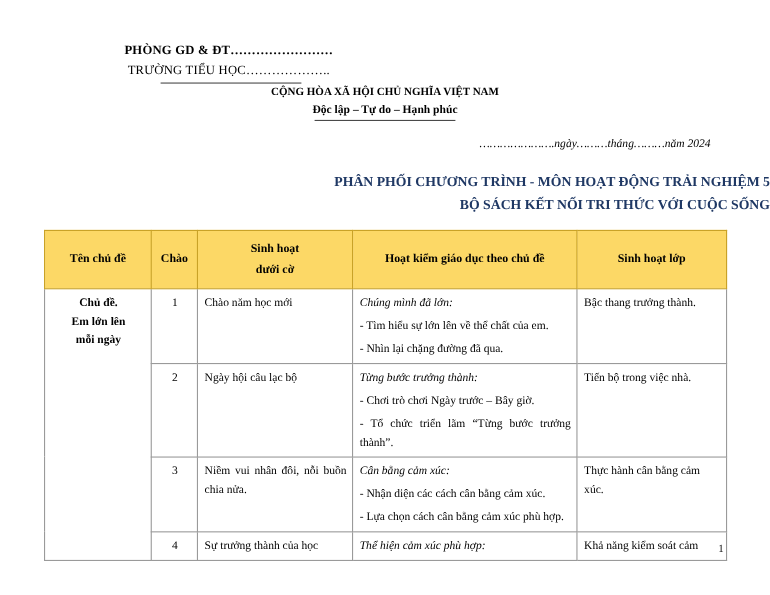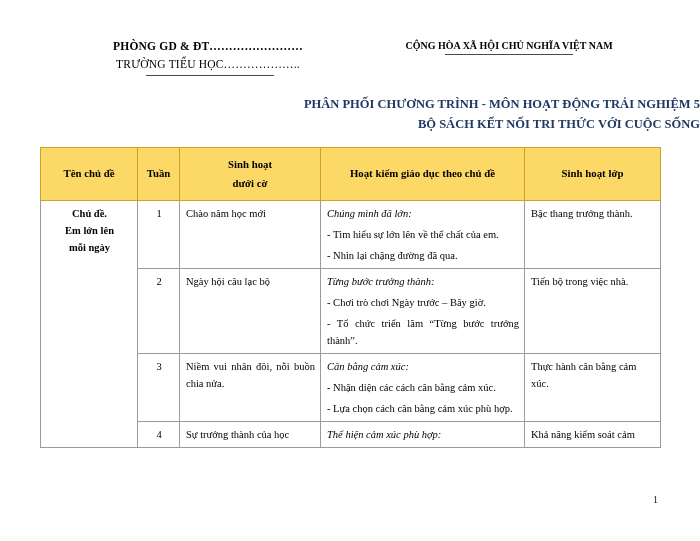--- a/index.html
+++ b/index.html
@@ -19,21 +19,21 @@
     position: relative;
     width: 700px;
     height: 541px;
     box-sizing: border-box;
     padding: 0;
   }
 
   
   .doc-header {
     display: flex;
-    flex-direction: row;
+    flex-direction: column;
     padding: 38px 40px 0 40px;
     box-sizing: border-box;
   }
   .hdr-left {
     width: 300px;
     text-align: center;
     padding-left: 18px;
   }
   .hdr-right {
     flex: 1;
@@ -175,42 +175,44 @@
 <div class="page">
 
   <div class="doc-header">
     <div class="hdr-left">
       <div class="hdr-line-1">PHÒNG GD &amp; ĐT……………………</div>
       <div class="hdr-line-2">TRƯỜNG TIỂU HỌC………………..</div>
       <div class="rule-left"></div>
     </div>
     <div class="hdr-right">
       <div class="hdr-nation">CỘNG HÒA XÃ HỘI CHỦ NGHĨA VIỆT NAM</div>
+      <div class="hdr-motto">Độc lập – Tự do – Hạnh phúc</div>
       <div class="rule-right"></div>
+      <div class="hdr-date">………………….ngày………tháng………năm 2024</div>
     </div>
   </div>
 
   <div class="doc-title-block">
     <div class="doc-title">PHÂN PHỐI CHƯƠNG TRÌNH  - MÔN HOẠT ĐỘNG TRẢI NGHIỆM 5</div>
     <div class="doc-title">BỘ SÁCH KẾT NỐI TRI THỨC VỚI CUỘC SỐNG</div>
   </div>
 
   <div class="tbl-wrap">
     <table class="ppct">
       <colgroup>
         <col class="col-topic">
           <col class="col-week">
           <col class="col-flag">
         <col class="col-main">
           <col class="col-class">
       </colgroup>
       <thead>
         <tr>
           <th>Tên chủ đề</th>
-          <th>Tuần</th>
+          <th>Chào</th>
           <th>
             <div>Sinh hoạt</div>
             <div>dưới cờ</div>
           </th>
           <th>Hoạt kiểm giáo dục theo chủ đề</th>
           <th>Sinh hoạt lớp</th>
         </tr>
       </thead>
       <tbody>
 

